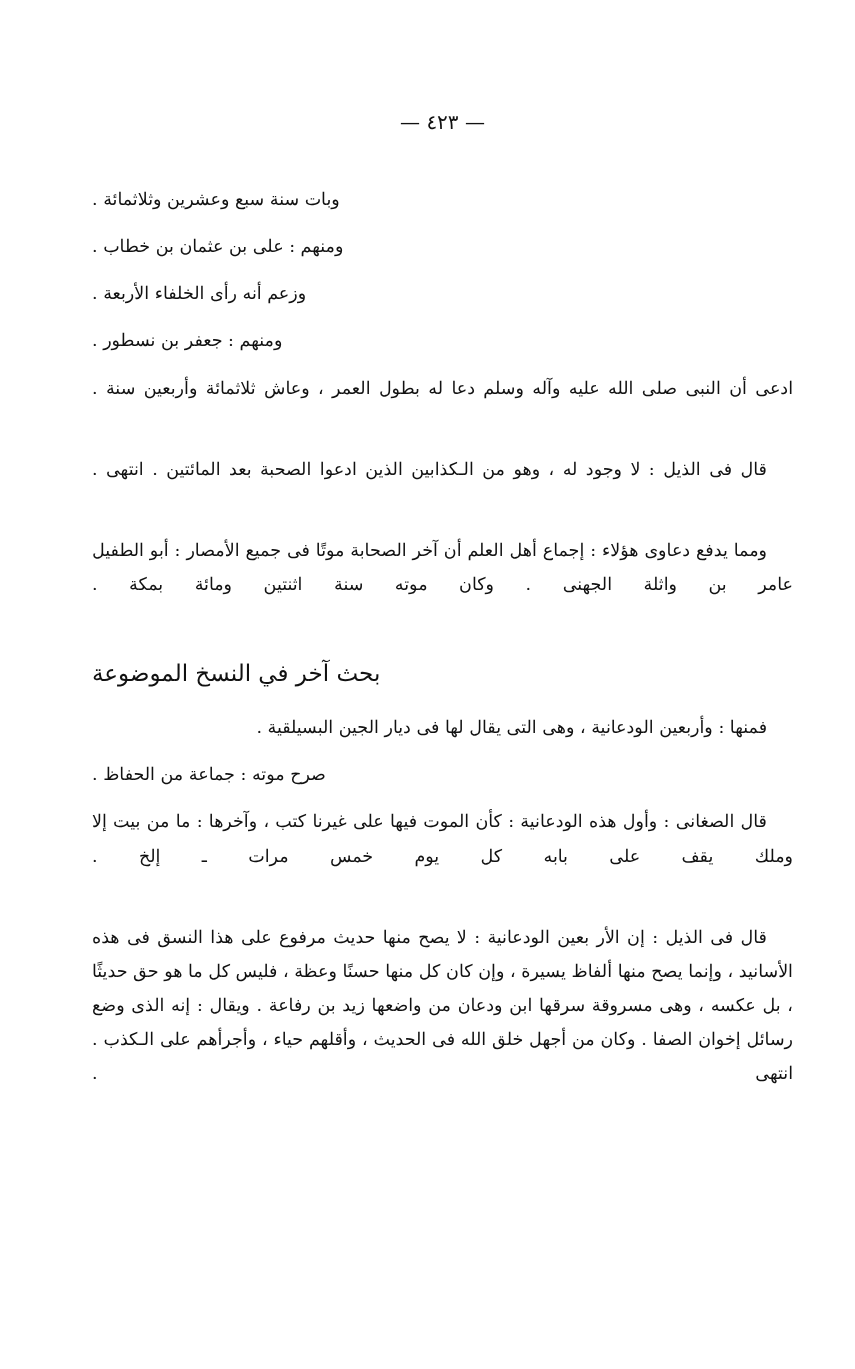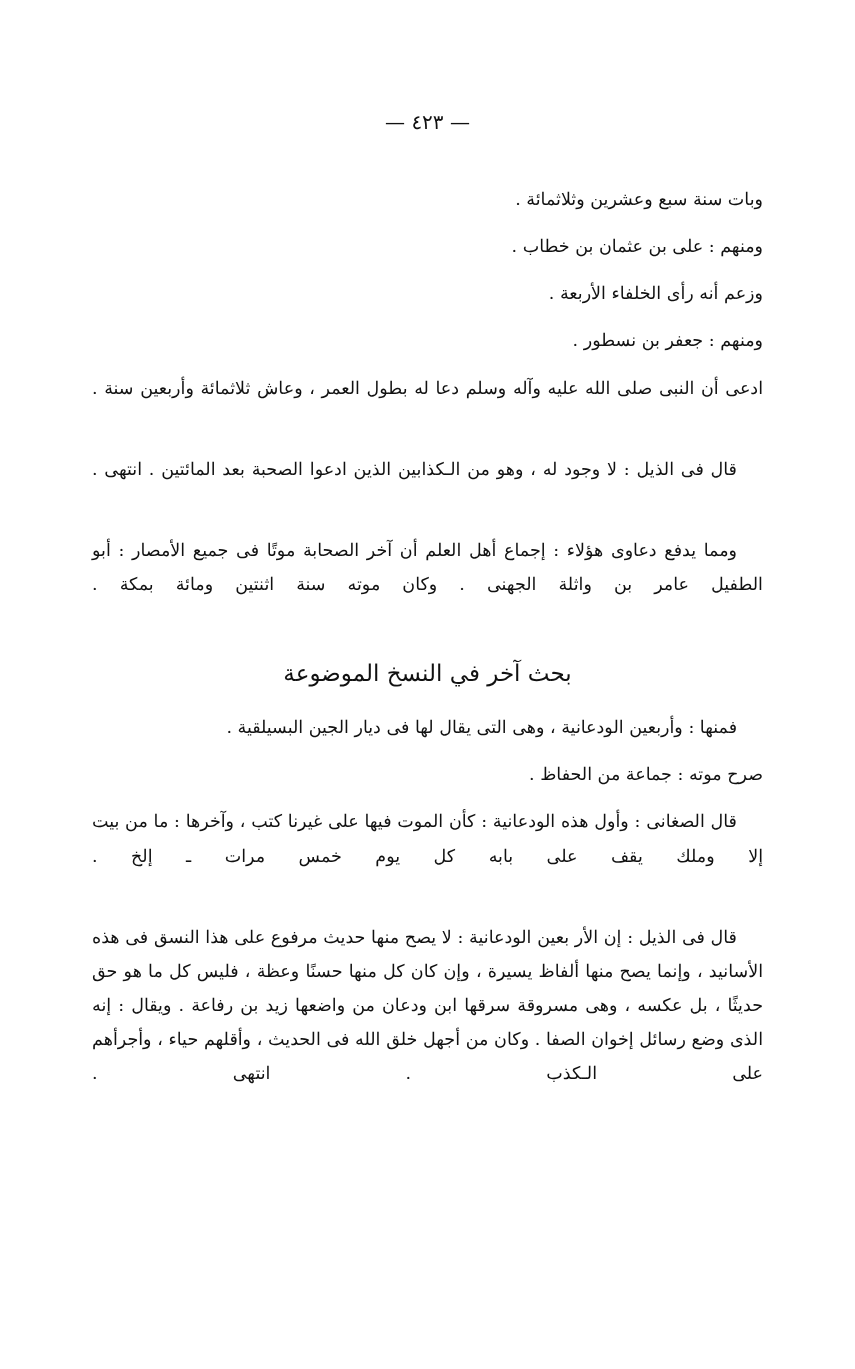--- a/index.html
+++ b/index.html
@@ -11,21 +11,21 @@
     width: 855px;
     height: 1369px;
     position: relative;
     font-family: "DejaVu Serif", "Liberation Serif", serif;
     color: #111111;
     overflow: hidden;
   }
   .page {
     position: absolute;
     inset: 0;
-    padding: 110px 92px 40px 92px;
+    padding: 110px 62px 40px 92px;
     box-sizing: border-box;
   }
   .page-number {
     text-align: center;
     font-size: 20px;
     letter-spacing: 1px;
     margin: 0 0 48px 0;
     direction: rtl;
     white-space: nowrap;
   }
@@ -37,27 +37,27 @@
   p.para {
     margin: 0 0 13px 0;
     font-size: 17.5px;
     line-height: 1.95;
     text-align: justify;
   }
   p.indent {
     text-indent: 26px;
   }
   p.right-line {
-    text-align: right;
+    text-align: left;
     text-indent: 0;
   }
   h2.section-heading {
     font-size: 23px;
     font-weight: normal;
-    text-align: center;
+    text-align: left;
     margin: 20px 0 18px 0;
     line-height: 1.6;
   }
   
   p.para::after {
     content: "";
     display: inline-block;
     width: 100%;
   }
   p.noexpand::after { content: none; }

